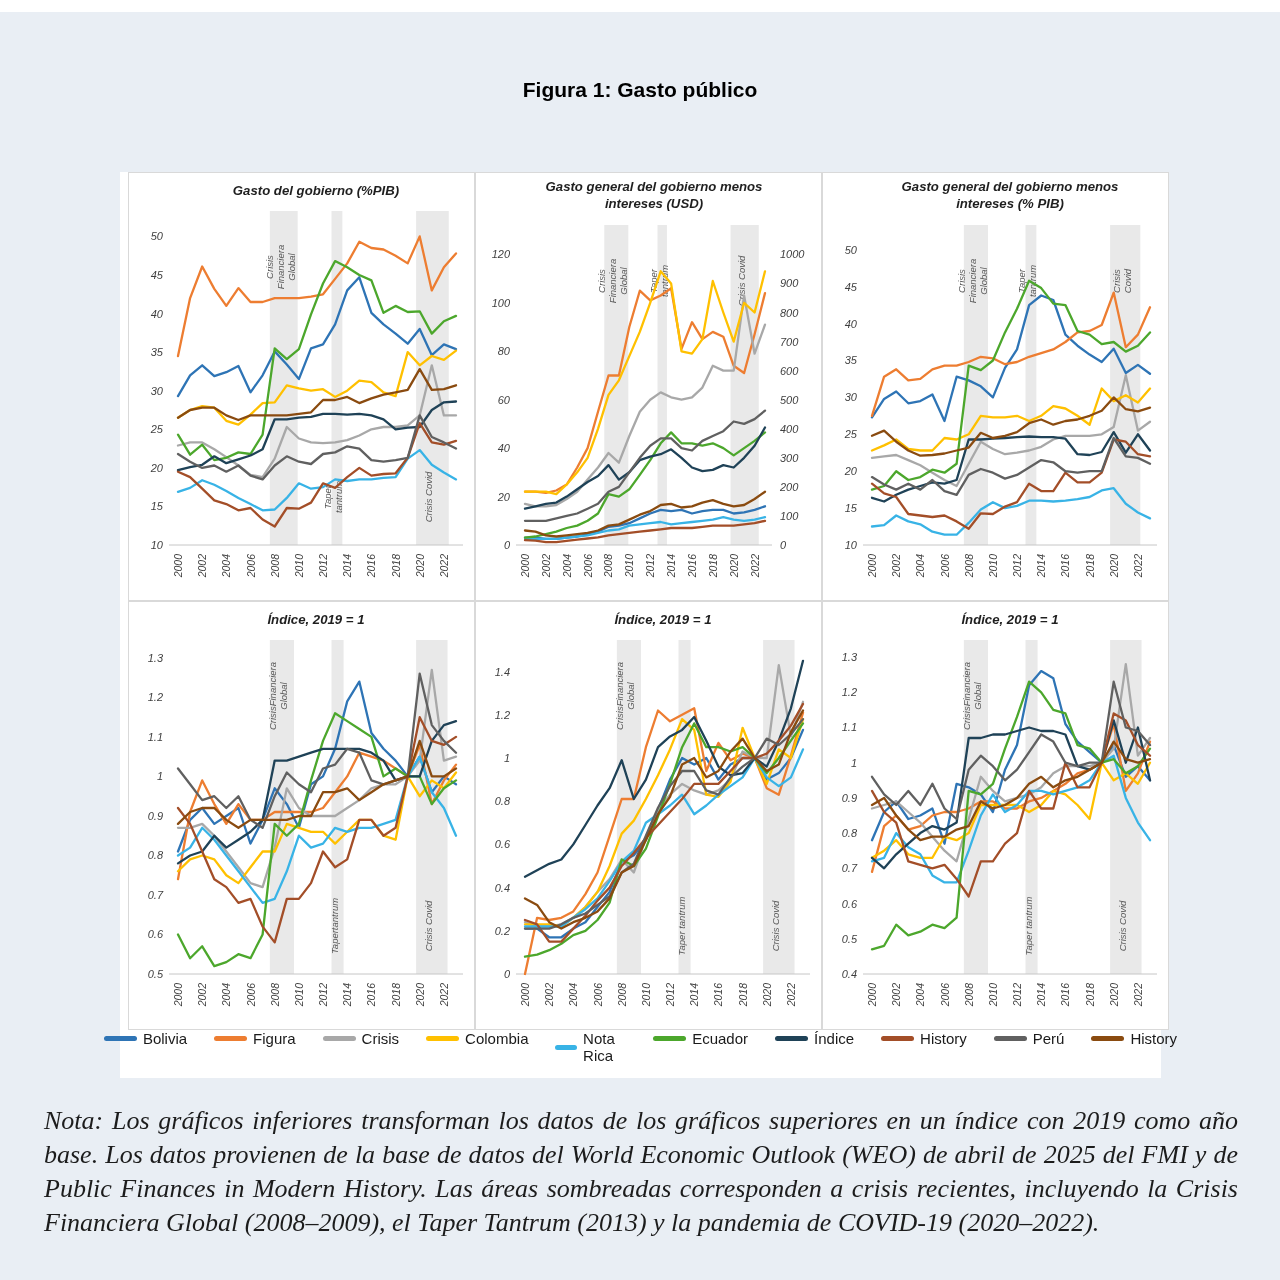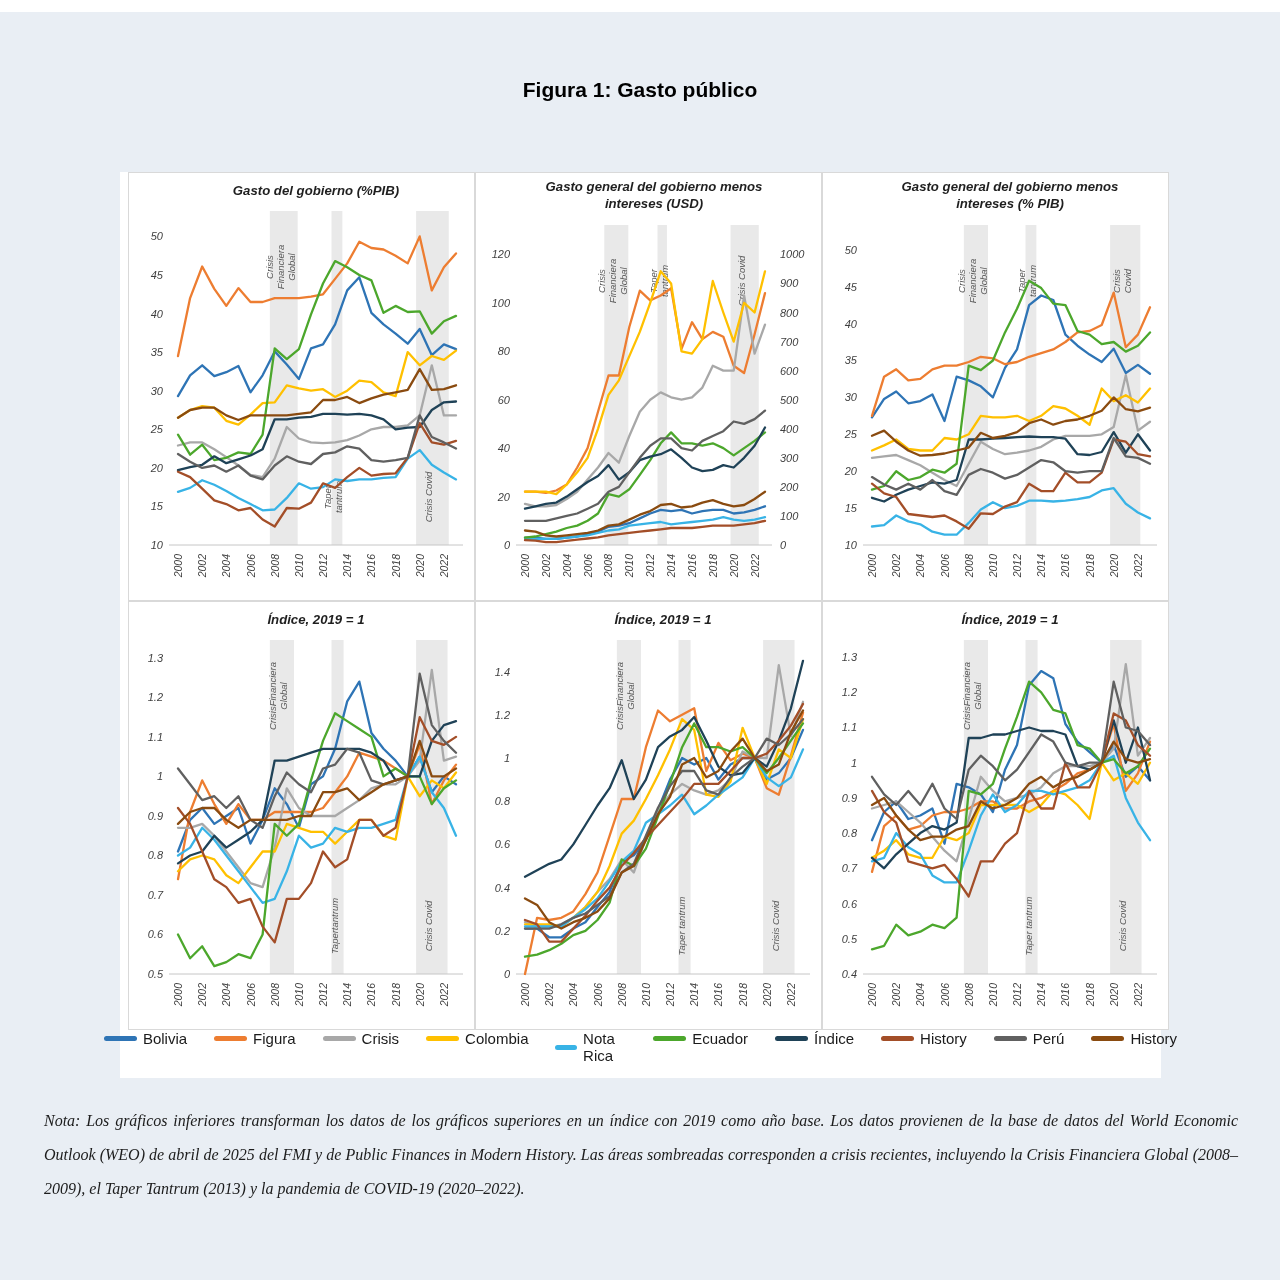--- a/index.html
+++ b/index.html
@@ -34,21 +34,21 @@
     background:#ffffff;
     display:flex;align-items:flex-start;justify-content:center;gap:27px;
   }
   .legend-item{display:flex;align-items:center;gap:6px;}
   .legend-swatch{display:inline-block;width:33px;height:5px;border-radius:2.5px;}
   .legend-label{font-size:15px;color:#1a1a1a;}
   .note{
     position:absolute;left:44px;top:1104px;width:1194px;
     font-family:"Liberation Serif","DejaVu Serif",serif;
     font-style:italic;
-    font-size:16px;line-height:34px;color:#1c1c1c;
+    font-size:26px;line-height:34px;color:#1c1c1c;
     text-align:justify;
   }
   svg text{font-family:"Liberation Sans","DejaVu Sans",sans-serif;}
 </style>
 </head>
 <body>
 
 <div class="top-strip"></div>
 
 <div class="page-title">Figura 1: Gasto público</div>

